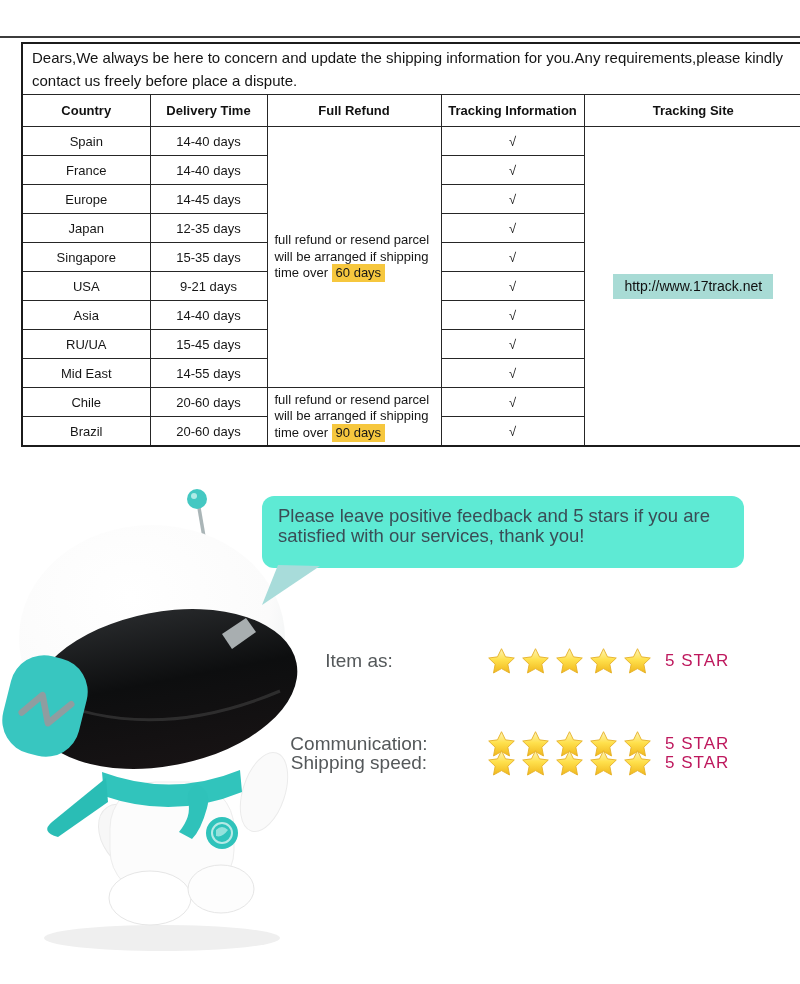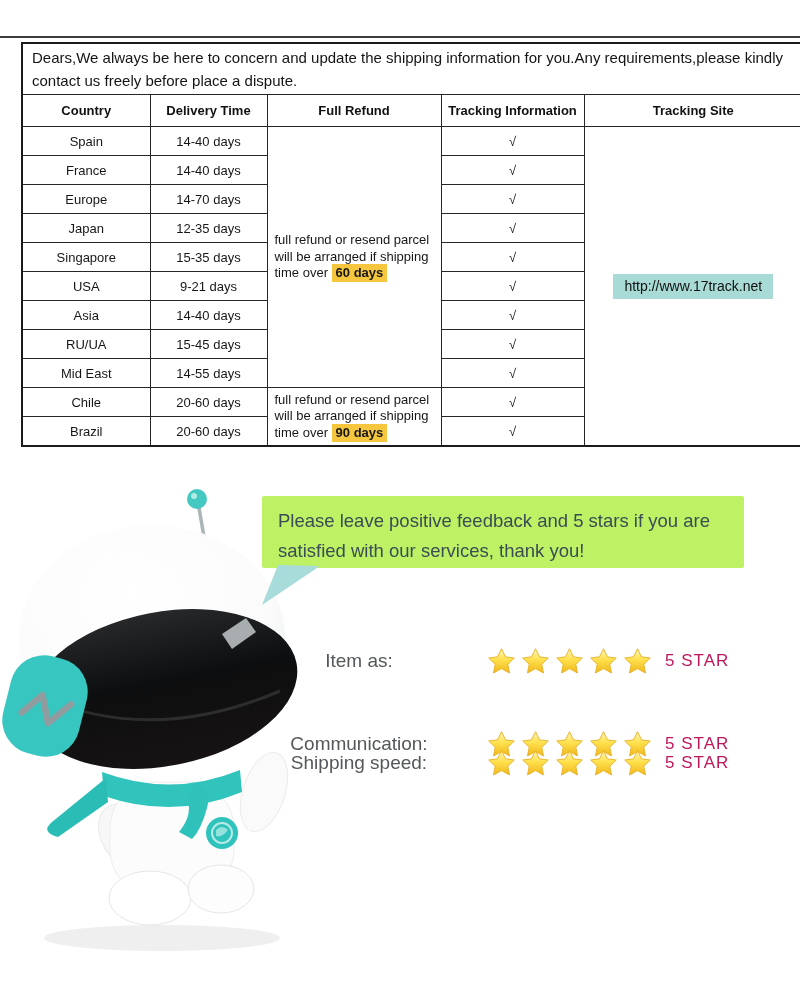--- a/index.html
+++ b/index.html
@@ -11,27 +11,27 @@
 
   
   #ship-table{position:absolute;left:21px;top:42px;width:781px;border-collapse:collapse;table-layout:fixed;}
   #ship-table td,#ship-table th{border:1px solid #262626;}
   #ship-table{border:2px solid #1b1b1b;}
   #ship-table .intro-cell{height:46px;font-size:15px;line-height:23px;padding:2px 8px 2px 9px;
       white-space:pre-line;text-align:left;font-weight:400;color:#141414;}
   #ship-table th{height:29px;font-size:13px;font-weight:bold;text-align:center;color:#111;}
   #ship-table td{height:26px;font-size:13px;text-align:center;color:#161616;}
   #ship-table td.refund-cell{text-align:left;padding:2px 4px 2px 7px;font-size:13px;line-height:16.5px;vertical-align:middle;}
-  .hl{background:#f6c73e;padding:1px 4px 2px 4px;font-weight:bold;}
+  .hl{background:#f6c73e;padding:1px 4px 2px 4px;}
   .site-pill{background:#a8dbd5;padding:4px 11px 5px 11px;font-size:14px;color:#101010;}
   td.check-cell{font-size:15px;color:#222;}
 
   
-  .bubble{position:absolute;background:#bef264;border-radius:2px;color:#3a4d56;
-          font-size:18.5px;line-height:30px;white-space:pre-line;}
+  .bubble{position:absolute;background:#5eead4;border-radius:12px;color:#3a4d56;
+          font-size:18.5px;line-height:20px;white-space:pre-line;}
   #bubble-top{left:262px;top:496px;width:451px;height:52px;padding:10px 15px 10px 16px;}
   #bubble-tail{position:absolute;left:258px;top:565px;width:64px;height:42px;}
   #bubble-bottom{left:264px;top:838px;width:427px;height:74px;padding:10px 20px 13px 29px;
                  background:#a2d9d7;border-radius:14px;line-height:30.5px;}
 
   
   .rating-row{position:absolute;left:240px;width:500px;height:38px;display:flex;align-items:center;}
   .rating-row:nth-child(1){top:642px;}
   .rating-row:nth-child(2){top:725px;}
   .rating-row:nth-child(3){top:744px;}
@@ -79,21 +79,21 @@
           <td class="check-cell">√</td>
           <td rowspan="11"><span class="site-pill">http://www.17track.net</span></td>
         </tr>
         <tr>
           <td>France</td>
           <td>14-40 days</td>
           <td class="check-cell">√</td>
         </tr>
         <tr>
           <td>Europe</td>
-          <td>14-70 days</td>
+          <td>14-45 days</td>
           <td class="check-cell">√</td>
         </tr>
         <tr>
           <td>Japan</td>
           <td>12-35 days</td>
           <td class="check-cell">√</td>
         </tr>
         <tr>
           <td>Singapore</td>
           <td>15-35 days</td>

